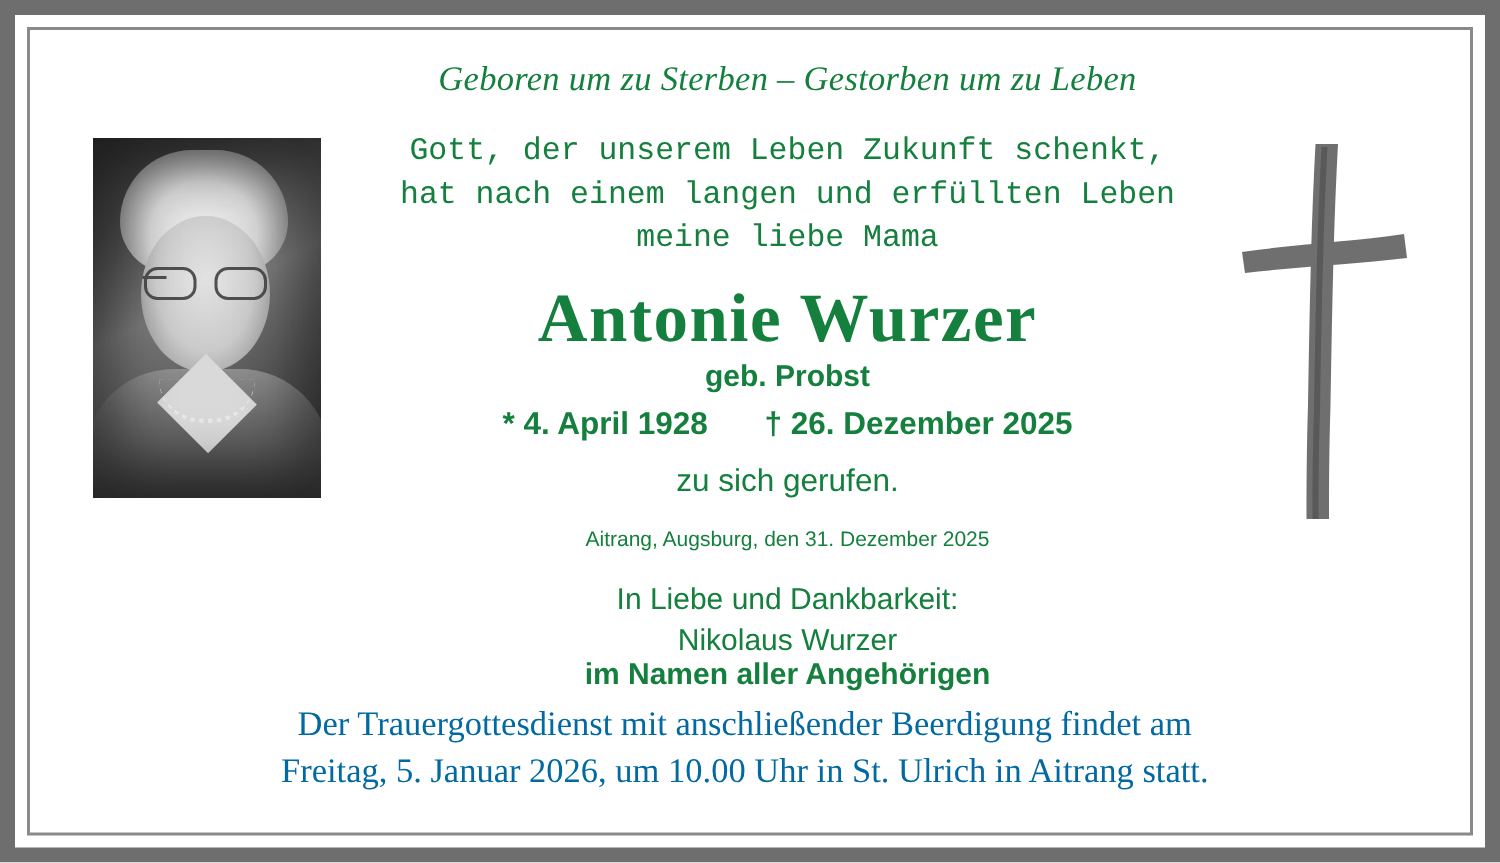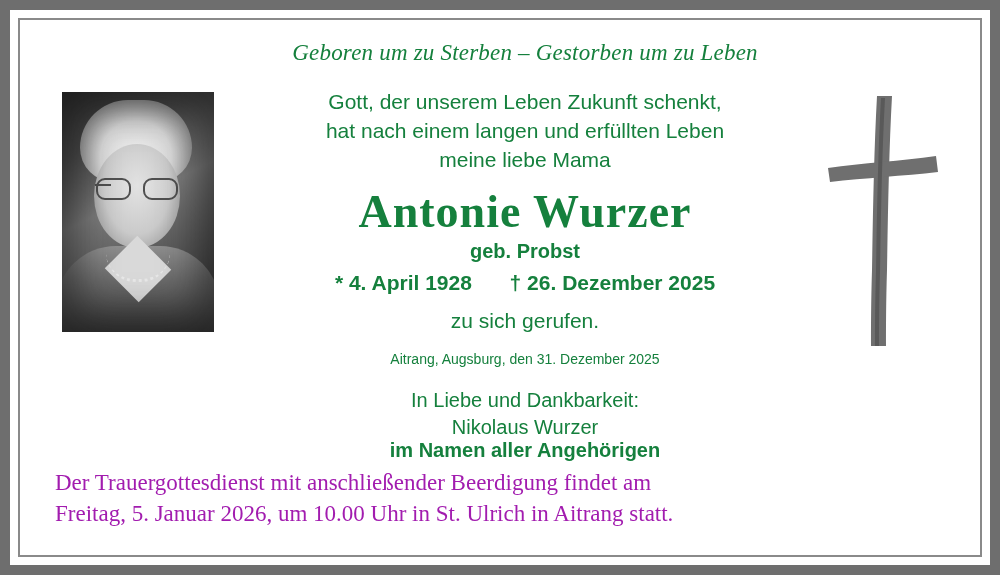--- a/index.html
+++ b/index.html
@@ -148,21 +148,21 @@
     text-align: center;
     color: #15803d;
   }
   .motto {
     font-style: italic;
     font-size: 23px;
     letter-spacing: 0.2px;
     margin-bottom: 22px;
   }
   .intro {
-    font-family: Liberation Sans, sans-serif;
+    font-family: Liberation Mono, monospace;
     font-size: 21px;
     line-height: 1.38;
     margin-bottom: 10px;
   }
   .name {
     font-family: "Liberation Serif", serif;
     font-size: 46px;
     font-weight: 700;
     letter-spacing: 1px;
     margin: 8px 0 2px 0;
@@ -203,28 +203,28 @@
     font-weight: 400;
   }
   .mourner-sub {
     font-family: "Liberation Sans", sans-serif;
     font-size: 20px;
     font-weight: 700;
   }
 
   .service {
     position: absolute;
-    left: 45px;
+    left: 33px;
     right: 40px;
     bottom: 36px;
-    text-align: left;
+    text-align: center;
     font-family: "Liberation Serif", serif;
     font-size: 23px;
     line-height: 1.35;
-    color: #a21caf;
+    color: #0369a1;
   }
 </style>
 </head>
 <body>
 
 <div class="obituary">
   <div class="inner-frame"></div>
 
   <div class="content">
 

